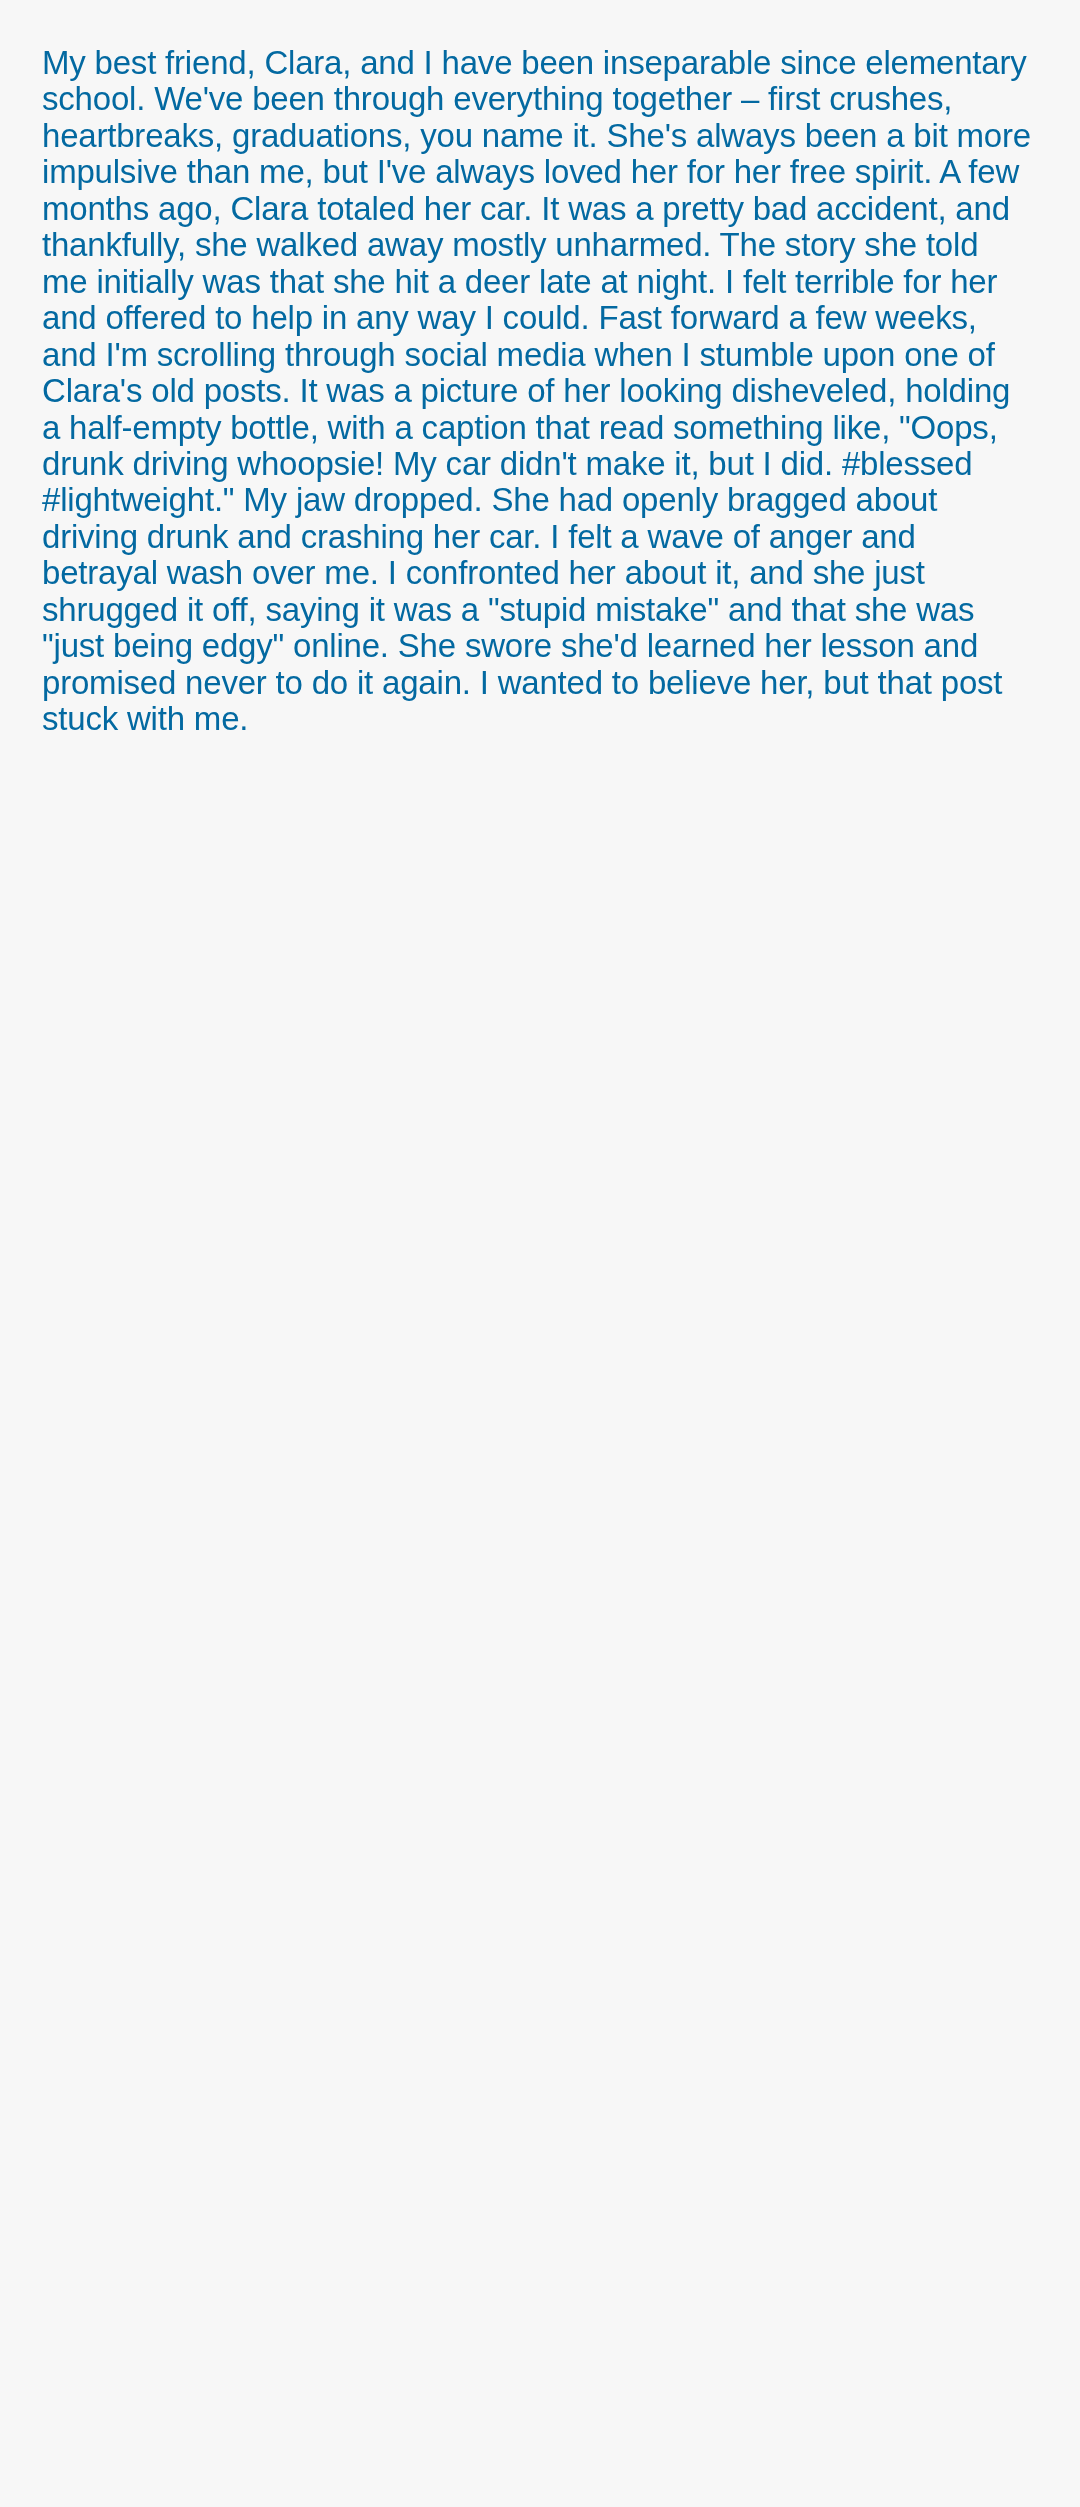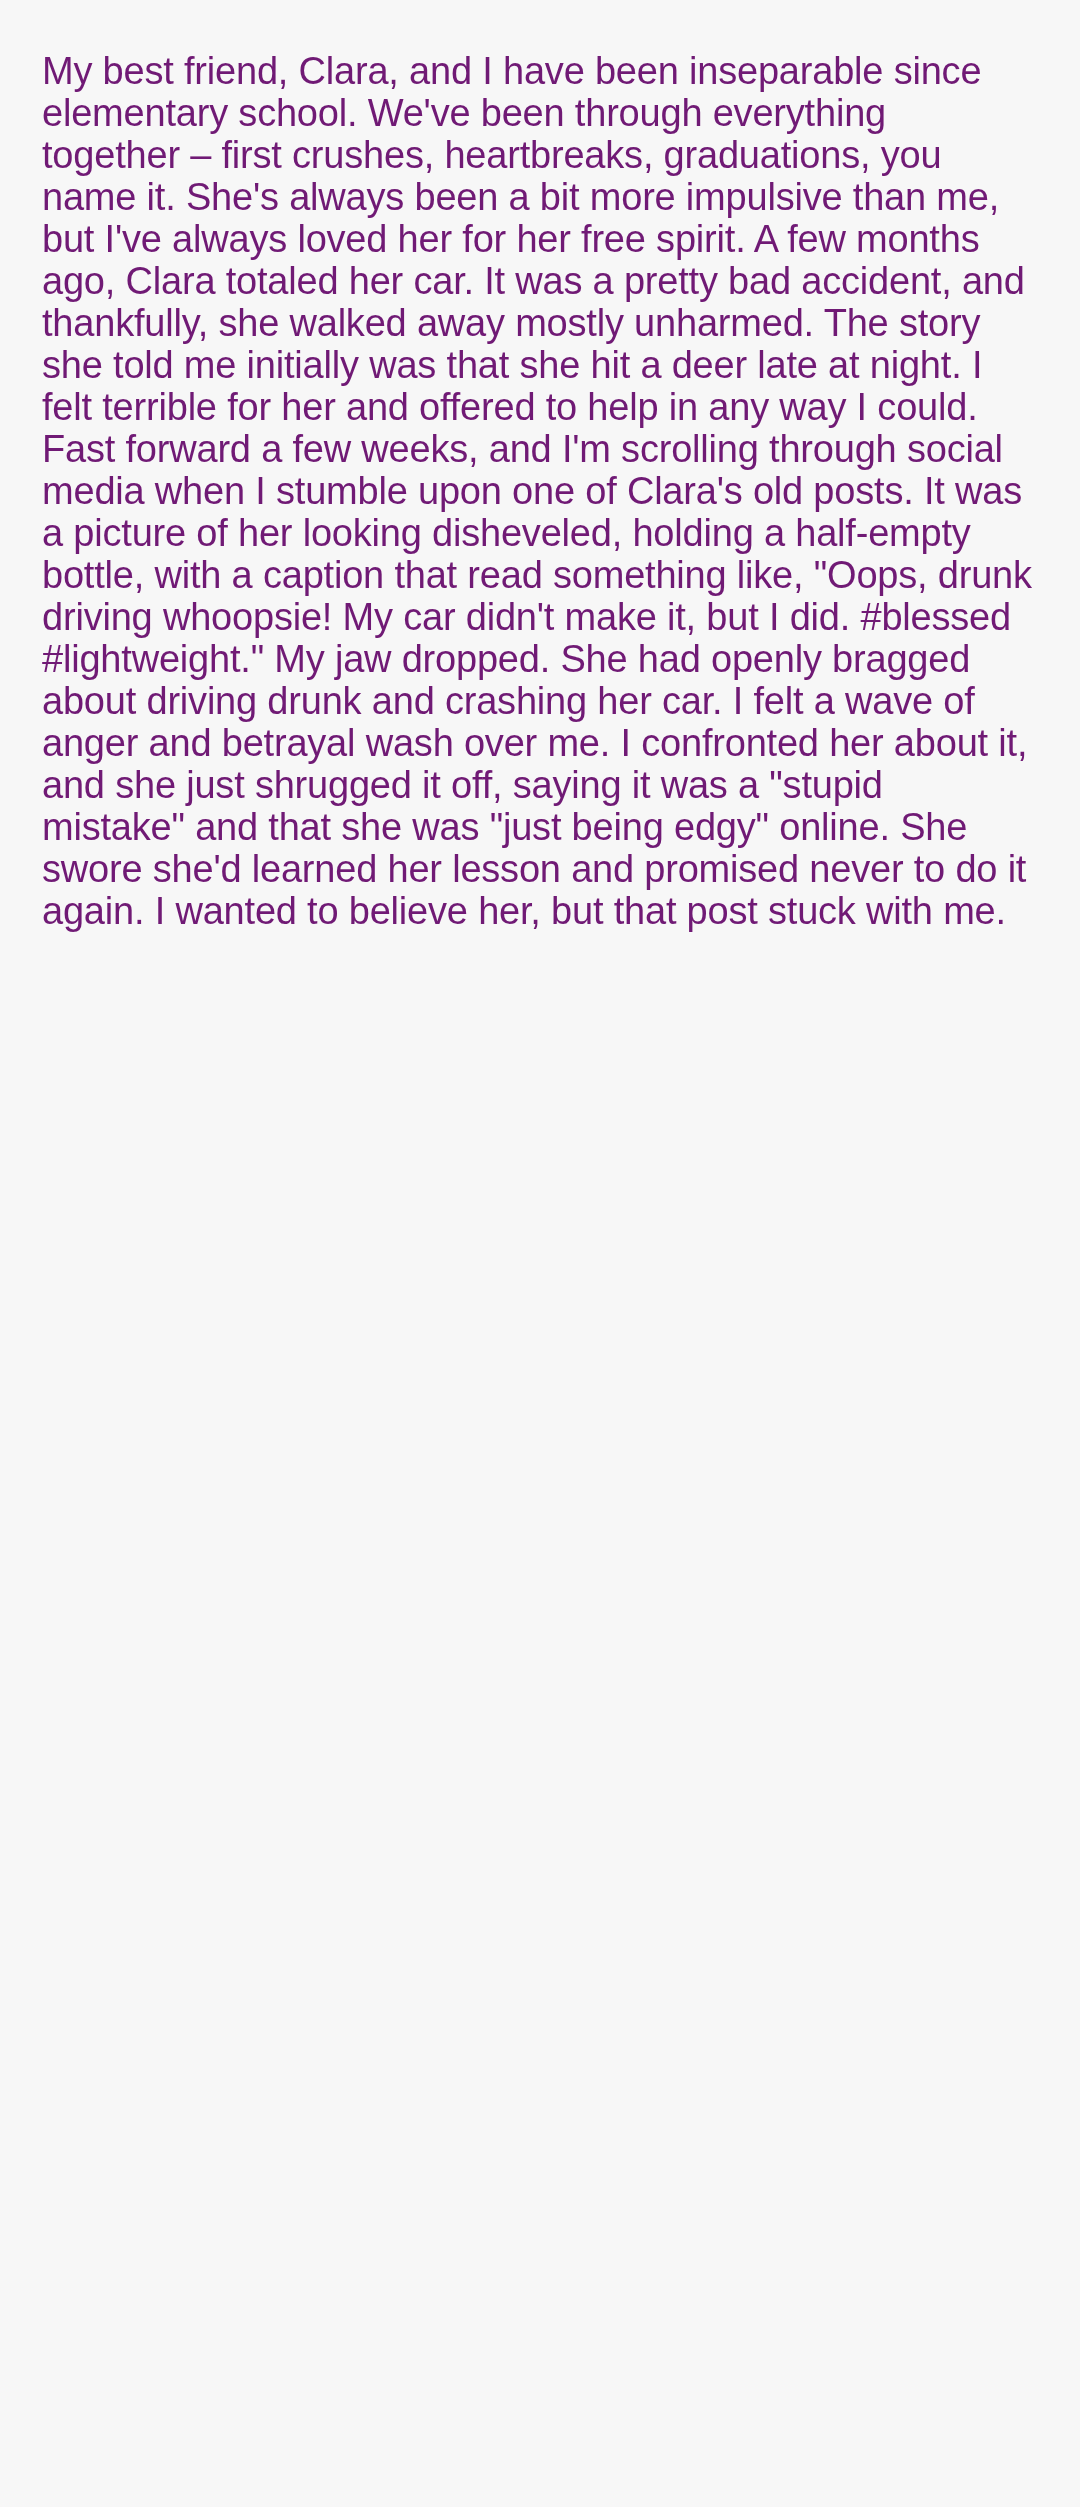--- a/index.html
+++ b/index.html
@@ -15,24 +15,24 @@
     -webkit-font-smoothing: antialiased;
   }
   .page {
     width: 1080px;
     min-height: 2507px;
     box-sizing: border-box;
     background: #f7f7f7;
     padding: 12px 48px 40px 42px;
   }
   .story-body {
-    font-size: 38px;
+    font-size: 33px;
     line-height: 1.105;
     letter-spacing: -0.2px;
-    color: #701a75;
+    color: #0369a1;
     font-weight: 400;
     white-space: pre-wrap;
     word-wrap: break-word;
     max-width: 1000px;
   }
 </style>
 </head>
 <body>
 
 <div class="page">

